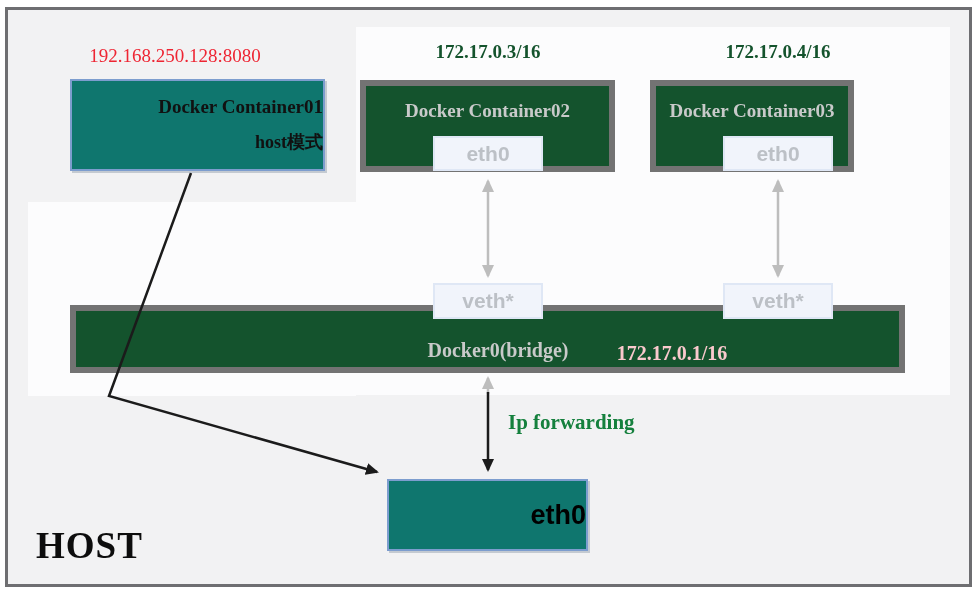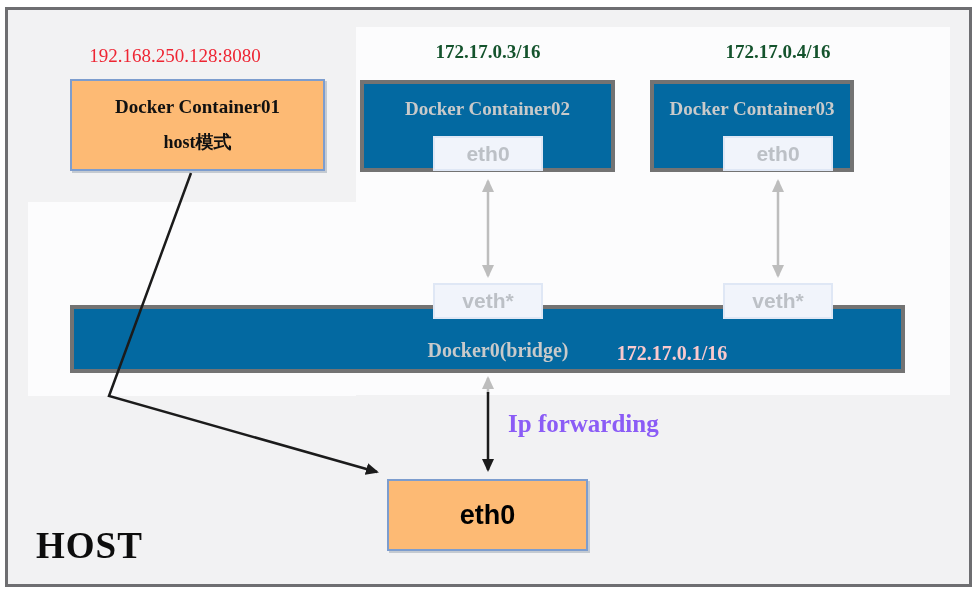--- a/index.html
+++ b/index.html
@@ -13,45 +13,45 @@
   #canvas {
     left:5px; top:7px; width:967px; height:580px;
     border:3px solid #6e6e71; background:#f2f2f3;
   }
   .panel { background:#fcfcfd; }
   #panel-right { left:356px; top:27px; width:594px; height:368px; }
   #panel-left-band { left:28px; top:202px; width:328px; height:194px; }
 
   
   .blue-box {
-    background:#fdba74; border:2px solid #7d9dce;
+    background:#0f766e; border:2px solid #7d9dce;
     box-shadow:2px 2px 0 rgba(140,152,168,0.45);
-    display:flex; flex-direction:column; align-items:center; justify-content:center;
+    display:flex; flex-direction:column; align-items:flex-end; justify-content:center;
   }
   .red-ip { color:#ee2533; font-weight:normal; font-size:19px; text-align:center; }
   .c1-title { font-weight:bold; font-size:19px; color:#111; }
   .c1-mode  { font-weight:bold; font-size:18px; color:#111; margin-top:12px; }
 
   
-  .cream-box { background:#0369a1; border:4px solid #737373; }
+  .cream-box { background:#14532d; border:6px solid #737373; }
   .faded-title {
     font-weight:bold; font-size:19px; color:#c9caca;
     text-align:center; margin-top:14px;
   }
   .faded-eth {
     background:#f1f4fb; border:2px solid #dfe7f5;
     display:flex; align-items:center; justify-content:center;
     font-family:"Liberation Sans", sans-serif; font-weight:bold;
     font-size:21px; color:#bcc0c6;
   }
   .pink-ip { color:#14532d; font-weight:bold; font-size:19px; text-align:center; }
   .bridge-label { color:#c9caca; font-weight:bold; font-size:20px; text-align:center; }
   .bridge-ip { color:#fac9cd; font-weight:bold; font-size:20px; text-align:center; }
 
-  #ip-forwarding { font-weight:bold; font-size:25px; color:#8b5cf6; }
+  #ip-forwarding { font-weight:bold; font-size:21px; color:#15803d; }
   #host-eth-label {
     font-family:"Liberation Sans", sans-serif;
     font-weight:bold; font-size:27px; color:#000;
   }
   #host-label {
     font-weight:bold; font-size:37px; color:#0d0d0d; letter-spacing:1px;
   }
   #arrows { left:0; top:0; width:976px; height:595px; pointer-events:none; }
 </style>
 </head>

